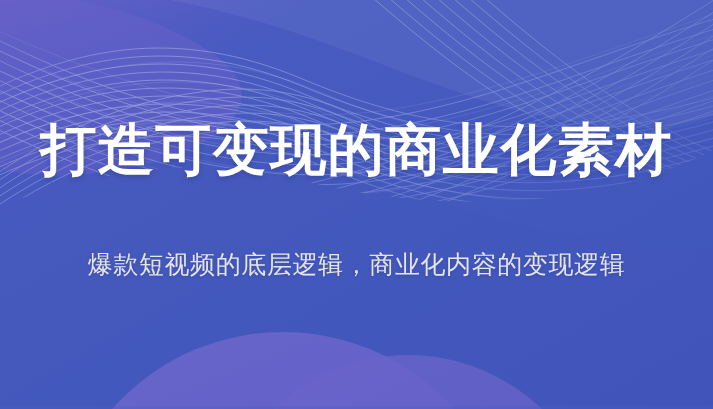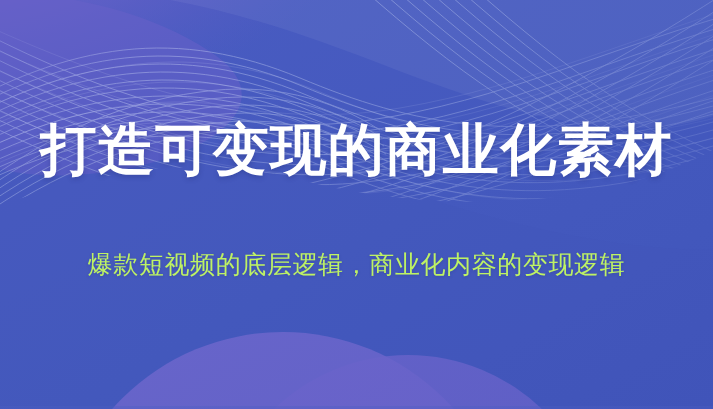--- a/index.html
+++ b/index.html
@@ -50,21 +50,21 @@
     text-shadow: 0 2px 5px rgba(30,40,110,0.30);
     font-family: "Liberation Sans", "DejaVu Sans", sans-serif;
   }
 
   #subtitle {
     position: absolute;
     top: 247px;
     left: 0;
     width: 713px;
     text-align: center;
-    color: #bef264;
+    color: #e5e5e5;
     font-size: 25px;
     font-weight: normal;
     letter-spacing: 0.6px;
     line-height: 34px;
     white-space: nowrap;
     text-shadow: 0 1px 3px rgba(30,40,110,0.22);
     font-family: "Liberation Sans", "DejaVu Sans", sans-serif;
   }
 </style>
 </head>

